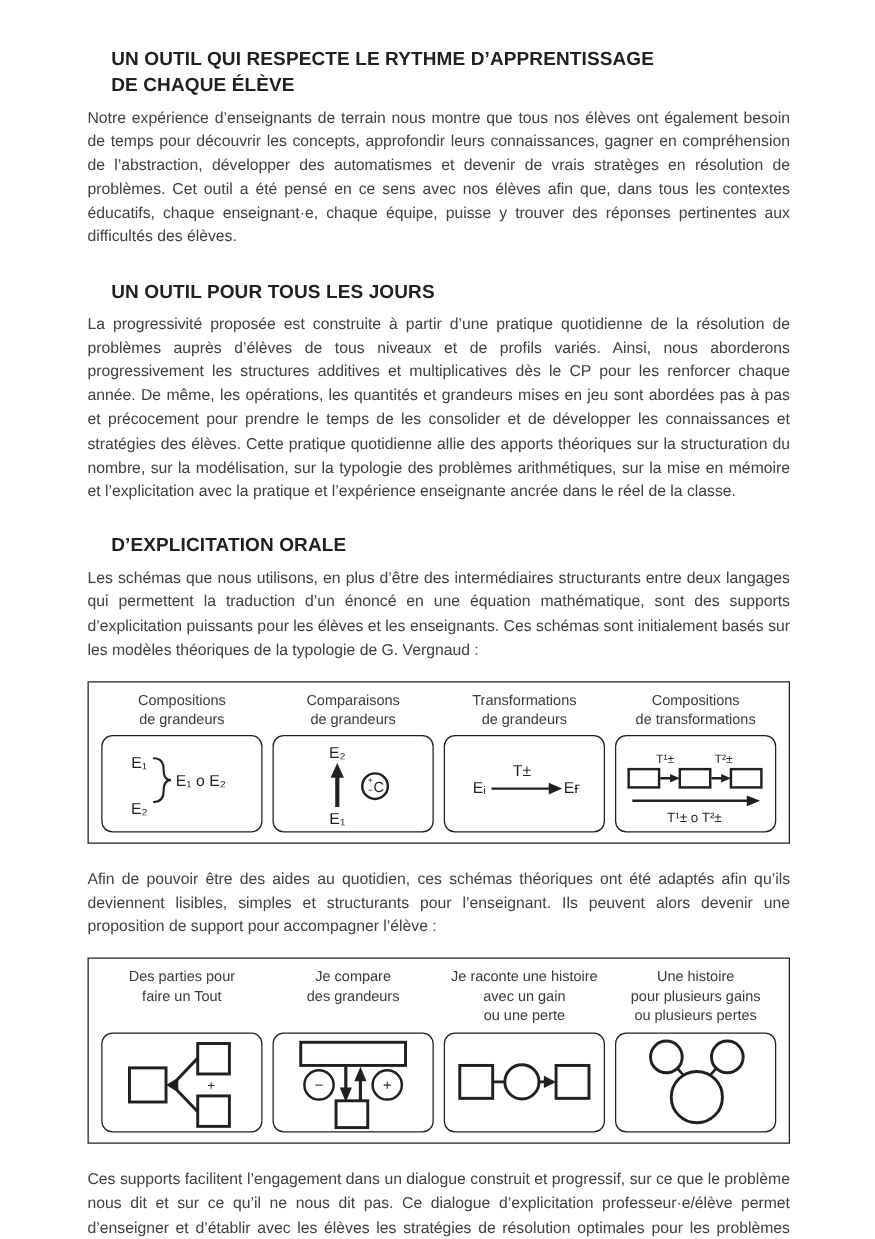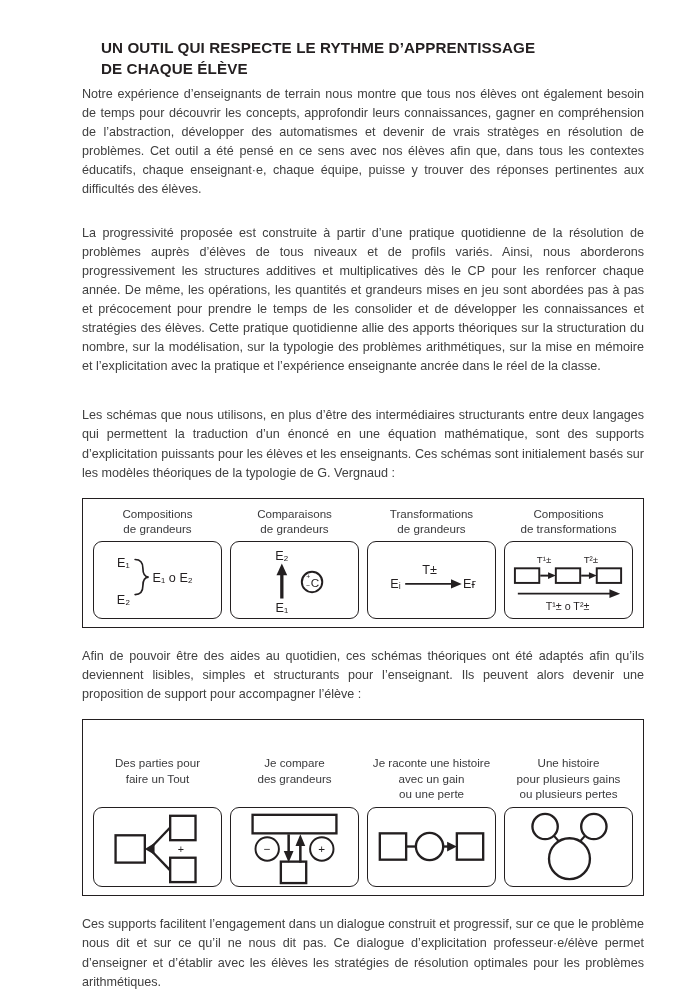--- a/index.html
+++ b/index.html
@@ -10,21 +10,21 @@
   body {
     width: 700px;
     height: 991px;
     font-family: "Liberation Sans", sans-serif;
     color: #231f20;
     position: relative;
     overflow: hidden;
   }
   .page {
     position: absolute;
-    left: 12px; top: 0;
+    left: 0; top: 0;
     width: 664px;
     height: 991px;
     box-sizing: border-box;
     padding: 16px;
   }
   .content {
     position: absolute;
     left: 70px;
     top: 38px;
     width: 562px;
@@ -83,21 +83,21 @@
   .panel-caption .ln { display: block; }
   .panel-box {
     border: 1.6px solid #231f20;
     border-radius: 9px;
     box-sizing: border-box;
     width: 100%;
     position: relative;
     background: #ffffff;
   }
   .frame-a .panel-box { height: 78px; }
-  .frame-b .panel-caption { min-height: 47px; margin-top: 28px; }
+  .frame-b .panel-caption { min-height: 47px; }
   .frame-b .panel-box { height: 80px; }
 
   .panel-svg { display: block; width: 100%; height: 100%; }
 
   
   svg text {
     font-family: "Liberation Sans", sans-serif;
     fill: #231f20;
   }
 </style>
@@ -108,25 +108,29 @@
   <div class="content">
 
     <h2 class="section-title">
       <span class="ln">UN OUTIL QUI RESPECTE LE RYTHME D’APPRENTISSAGE</span>
       <span class="ln">DE CHAQUE ÉLÈVE</span>
     </h2>
     <p class="body">Notre expérience d’enseignants de terrain nous montre que tous nos élèves ont également besoin de temps pour découvrir les concepts, approfondir leurs connaissances, gagner en compréhension de l’abstraction, développer des automatismes et devenir de vrais stratèges en résolution de problèmes. Cet outil a été pensé en ce sens avec nos élèves afin que, dans tous les contextes éducatifs, chaque enseignant·e, chaque équipe, puisse y trouver des réponses pertinentes aux difficultés des élèves.</p>
 
     <div class="gap-md"></div>
 
+    <h2 class="section-title">
+      <span class="ln">UN OUTIL POUR TOUS LES JOURS</span>
+    </h2>
     <p class="body">La progressivité proposée est construite à partir d’une pratique quotidienne de la résolution de problèmes auprès d’élèves de tous niveaux et de profils variés. Ainsi, nous aborderons progressivement les structures additives et multiplicatives dès le CP pour les renforcer chaque année. De même, les opérations, les quantités et grandeurs mises en jeu sont abordées pas à pas et précocement pour prendre le temps de les consolider et de développer les connaissances et stratégies des élèves. Cette pratique quotidienne allie des apports théoriques sur la structuration du nombre, sur la modélisation, sur la typologie des problèmes arithmétiques, sur la mise en mémoire et l’explicitation avec la pratique et l’expérience enseignante ancrée dans le réel de la classe.</p>
 
     <div class="gap-md"></div>
 
     <h2 class="section-title">
+      <span class="ln">D’EXPLICITATION ORALE</span>
     </h2>
     <p class="body">Les schémas que nous utilisons, en plus d’être des intermédiaires structurants entre deux langages qui permettent la traduction d’un énoncé en une équation mathématique, sont des supports d’explicitation puissants pour les élèves et les enseignants. Ces schémas sont initialement basés sur les modèles théoriques de la typologie de G. Vergnaud :</p>
 
     <div class="gap-lg"></div>
 
     <div class="diagram-frame frame-a">
 
       <div class="panel">
         <div class="panel-caption">
           <span class="ln">Compositions</span>

